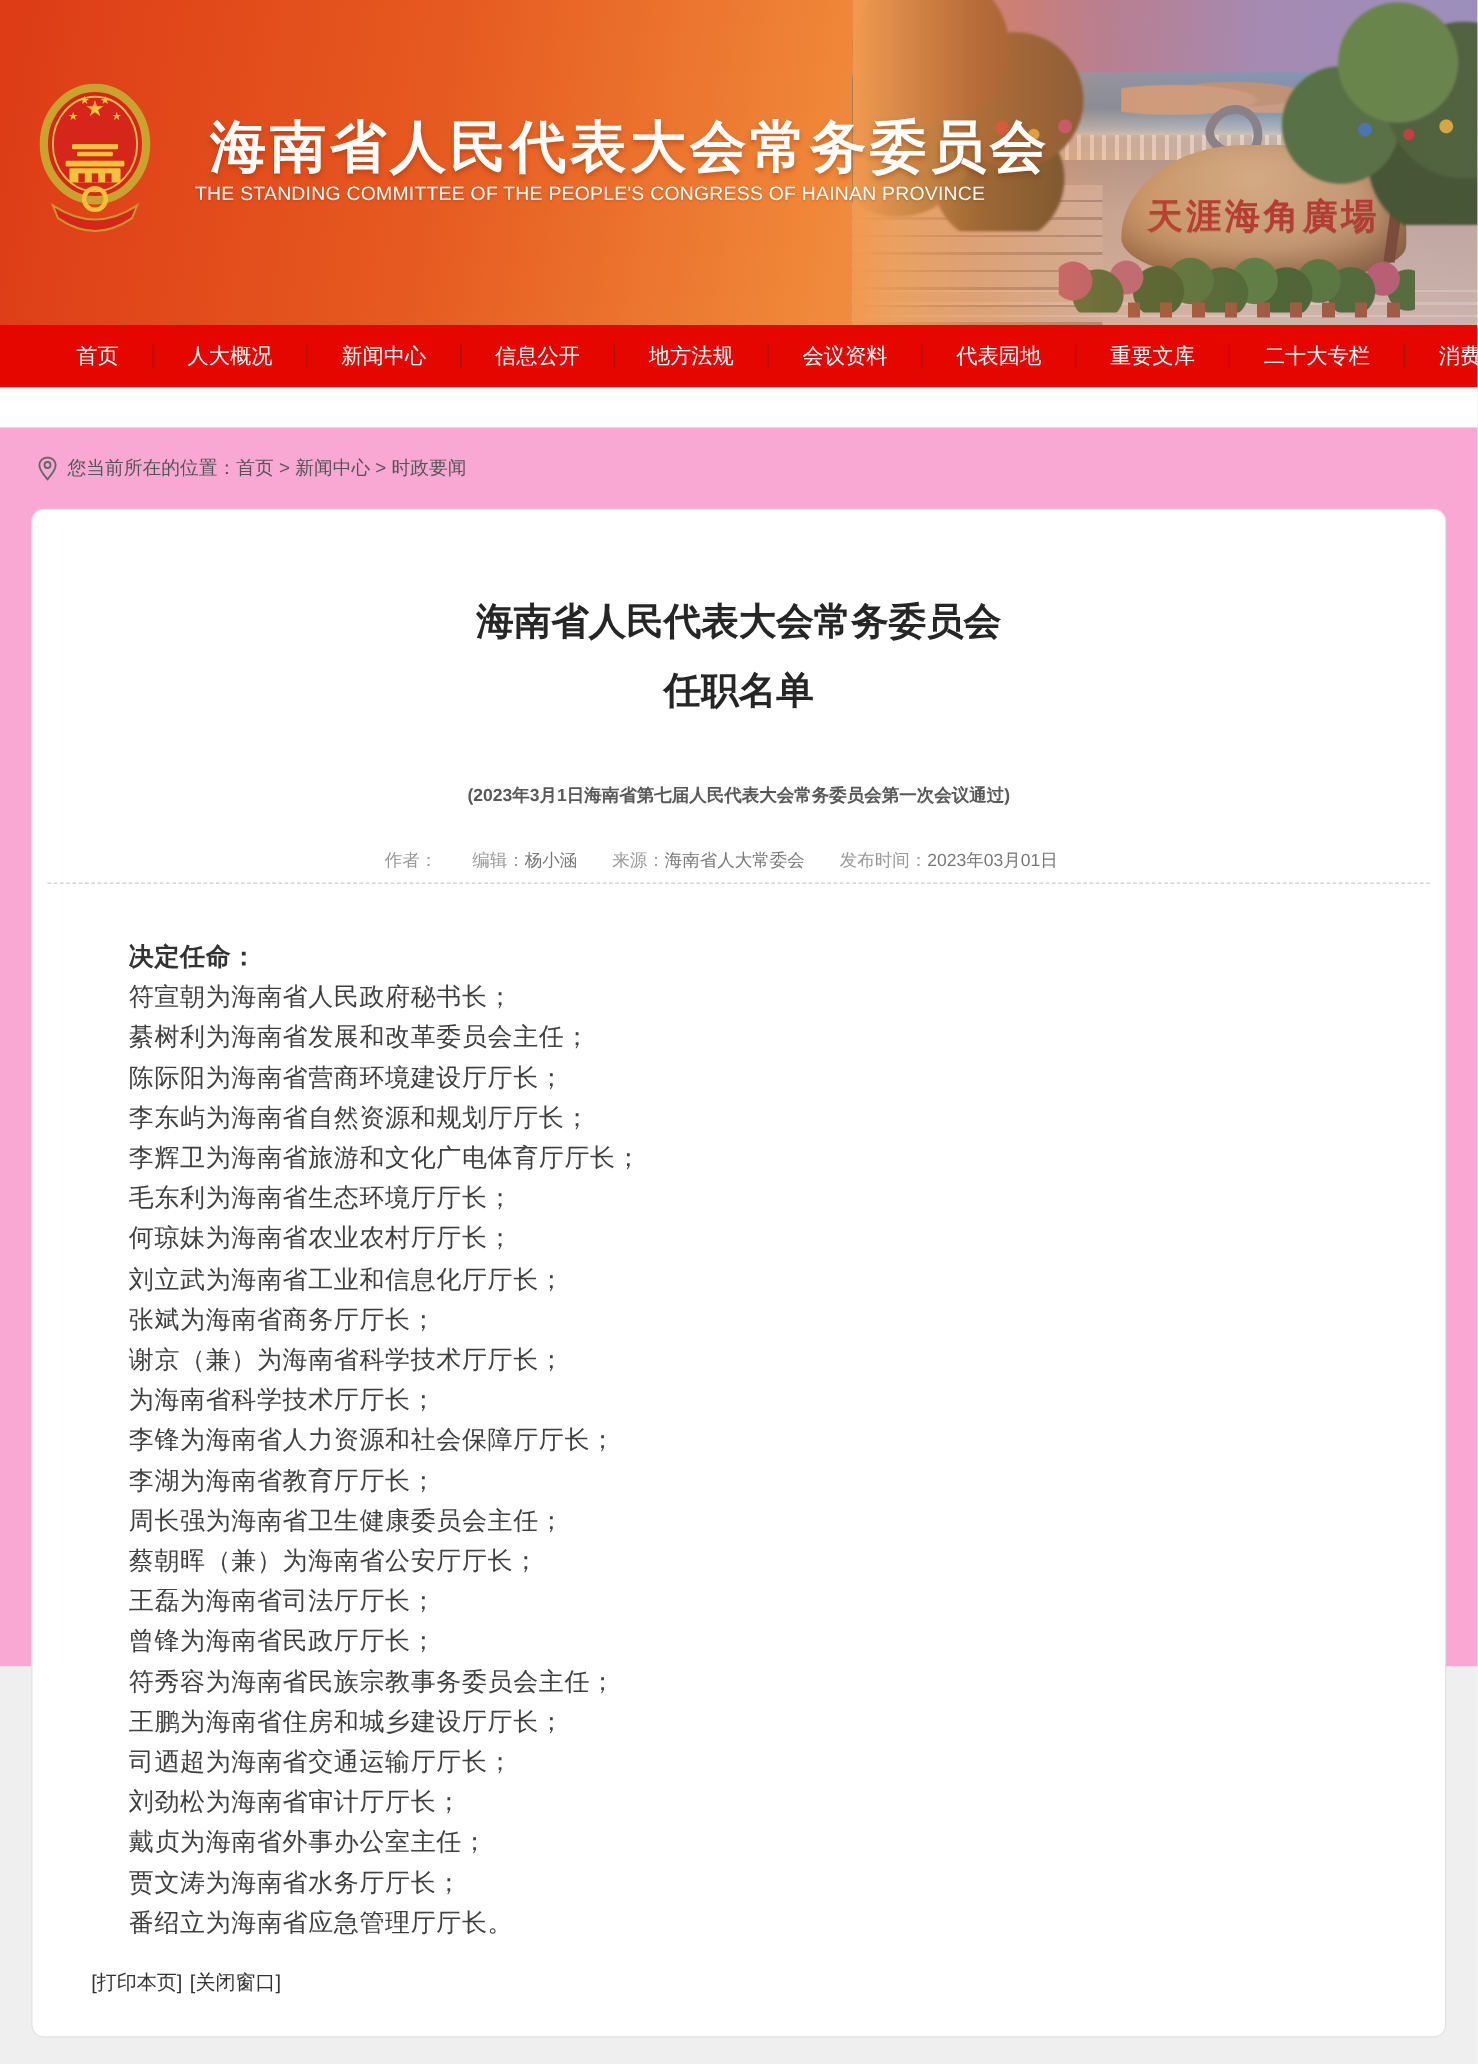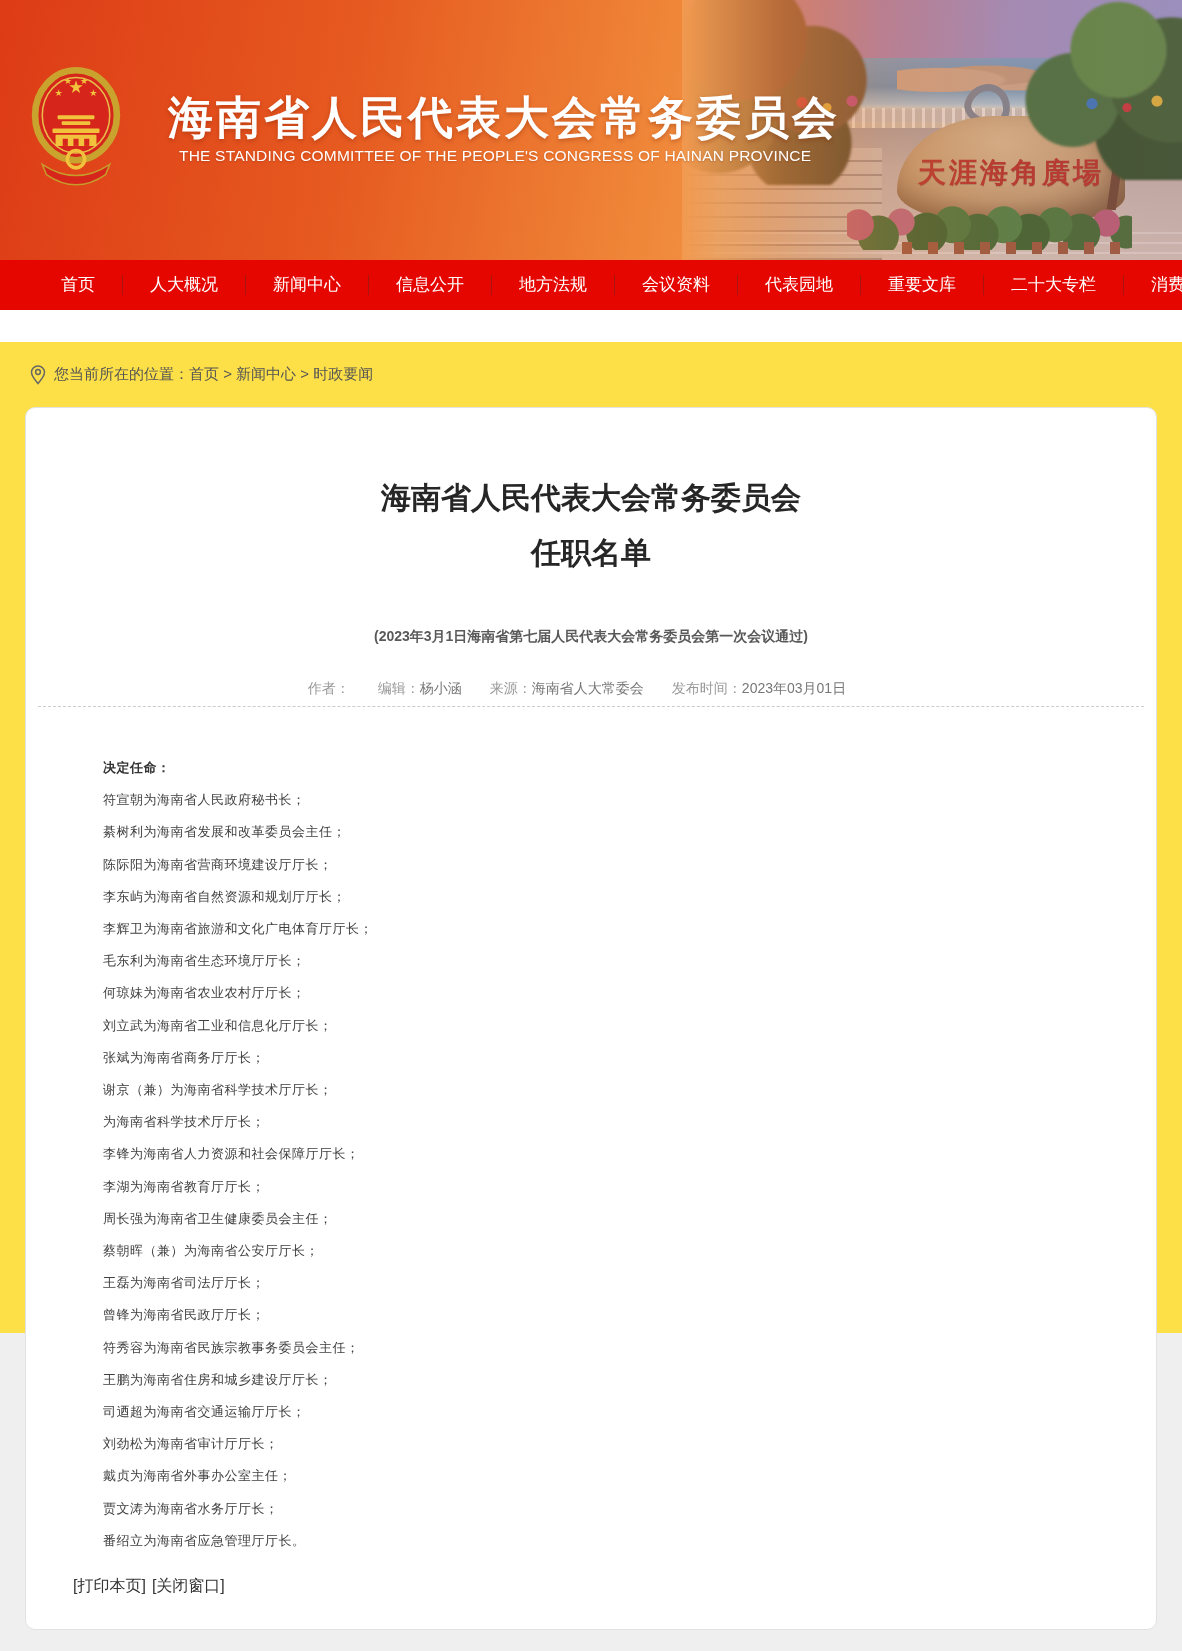--- a/index.html
+++ b/index.html
@@ -71,54 +71,54 @@
       radial-gradient(circle at 89% 60%,#c23a3a 0 4px,transparent 5px),
       radial-gradient(circle at 95% 35%,#d8b13a 0 5px,transparent 6px); }
   .ph-tint { left:0; top:0; right:0; bottom:0;
     background:linear-gradient(90deg,#f2994f 0%,rgba(242,154,79,.8) 7%,rgba(240,135,62,.5) 20%,
       rgba(236,115,62,.22) 40%,rgba(215,95,105,.10) 65%,rgba(190,95,135,.14) 100%); }
 
   .emblem { position:absolute; left:30px; top:62px; width:92px; height:131px; }
   .site-title { position:absolute; left:168px; top:88px; color:#fff; font-size:45px; font-weight:bold;
     letter-spacing:3px; font-family:"Liberation Serif",serif; white-space:nowrap;
     text-shadow:0 2px 4px rgba(120,30,0,.35); }
-  .site-subtitle { position:absolute; left:179px; top:147px; color:#fff; font-size:15.5px;
+  .site-subtitle { position:absolute; left:156px; top:147px; color:#fff; font-size:15.5px;
     letter-spacing:.2px; white-space:nowrap; text-shadow:0 1px 2px rgba(120,30,0,.3); }
 
   
   .nav { display:flex; align-items:center; height:50px; background:#e50600; padding-left:34px; }
   .nav-item { color:#fff; font-size:17px; line-height:20px; padding:0 27px; cursor:pointer; white-space:nowrap; }
   .nav-item + .nav-item { border-left:1px solid #a81410; }
   .nav-item:last-child { border-right:1px solid #a81410; }
 
   .white-strip { height:32px; background:#fff; }
 
   
-  .page-bg { background:#fde047; height:991px; }
+  .page-bg { background:#f9a8d4; height:991px; }
   .breadcrumb { height:65px; display:flex; align-items:center; padding-left:30px;
     color:#555; font-size:15px; }
   .breadcrumb svg { margin-right:8px; }
   .crumb { color:#555; text-decoration:none; cursor:pointer; }
   .crumb-sep { color:#555; white-space:pre; }
 
   .content-box { width:1132px; margin:0 auto; height:1223px; background:#fff;
     border:1px solid #e2e2e2; border-radius:10px; position:relative; }
 
   .article-title { text-align:center; font-size:30px; line-height:55px; font-weight:bold;
     color:#262626; }
   .t1 { margin-top:62px; }
   .article-subtitle { text-align:center; font-size:14px; line-height:30px; font-weight:bold;
     color:#595959; margin-top:41px; }
   .article-meta { text-align:center; font-size:14px; line-height:16px; color:#999; margin-top:29px; }
   .m-label { color:#999; }
   .m-val { color:#777; margin-right:28px; }
   .dashed { border-bottom:1px dashed #ccc; margin:10px 12px 0 12px; }
 
-  .article-body { padding:45px 40px 0 77px; font-family:Liberation Serif, serif;
-    font-size:13px; color:#404040; letter-spacing:.5px; }
+  .article-body { padding:45px 40px 0 77px; font-family:Liberation Mono, monospace;
+    font-size:20px; color:#404040; letter-spacing:.5px; }
   .article-body p { line-height:32.2px; }
   .lead { font-weight:bold; color:#333; }
 
   .box-footer { position:absolute; left:47px; bottom:32px; font-size:16px; color:#333; }
   .flink { cursor:pointer; margin-right:6px; }
 </style>
 </head>
 <body>
 
 <div class="site-header">

